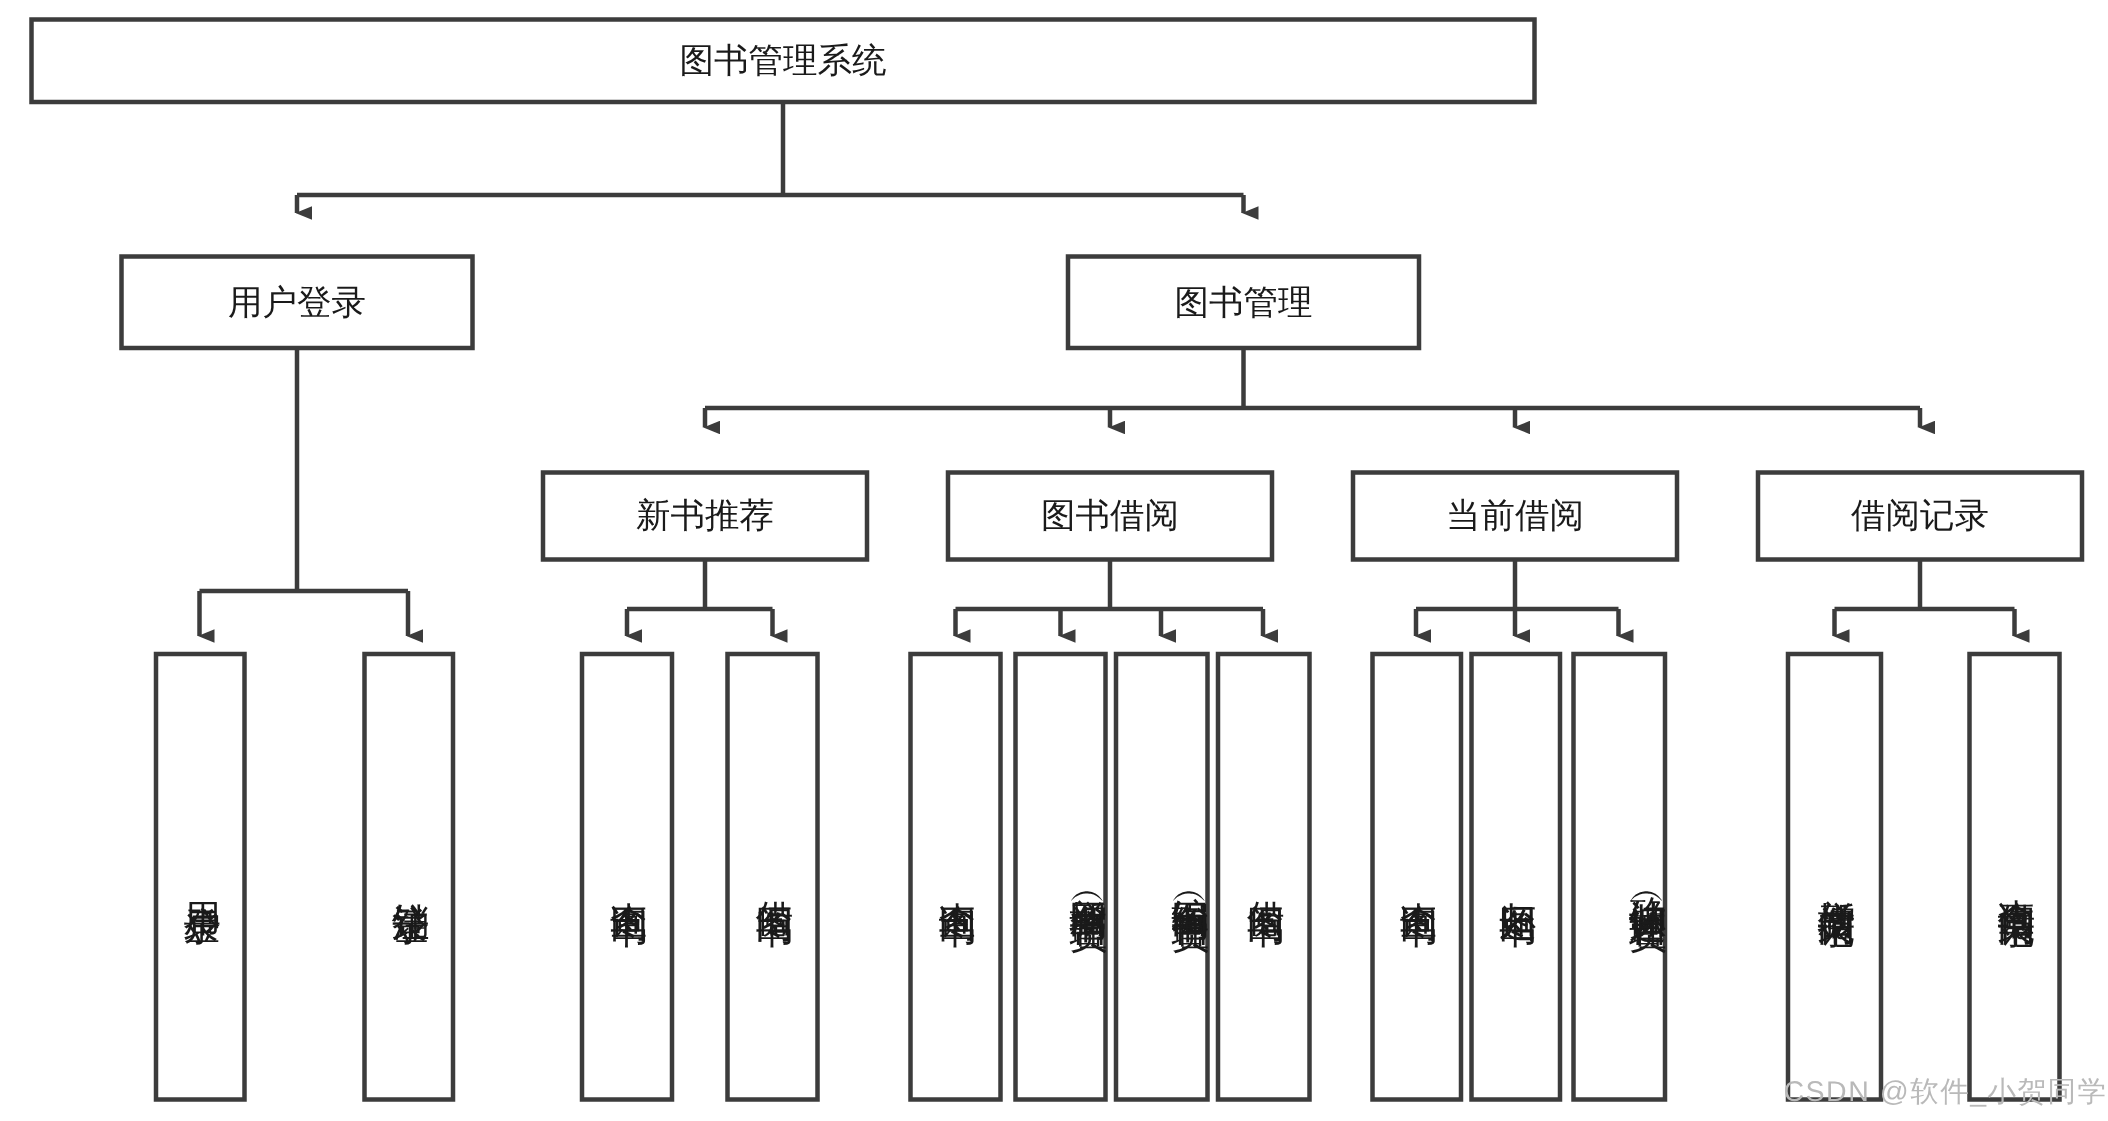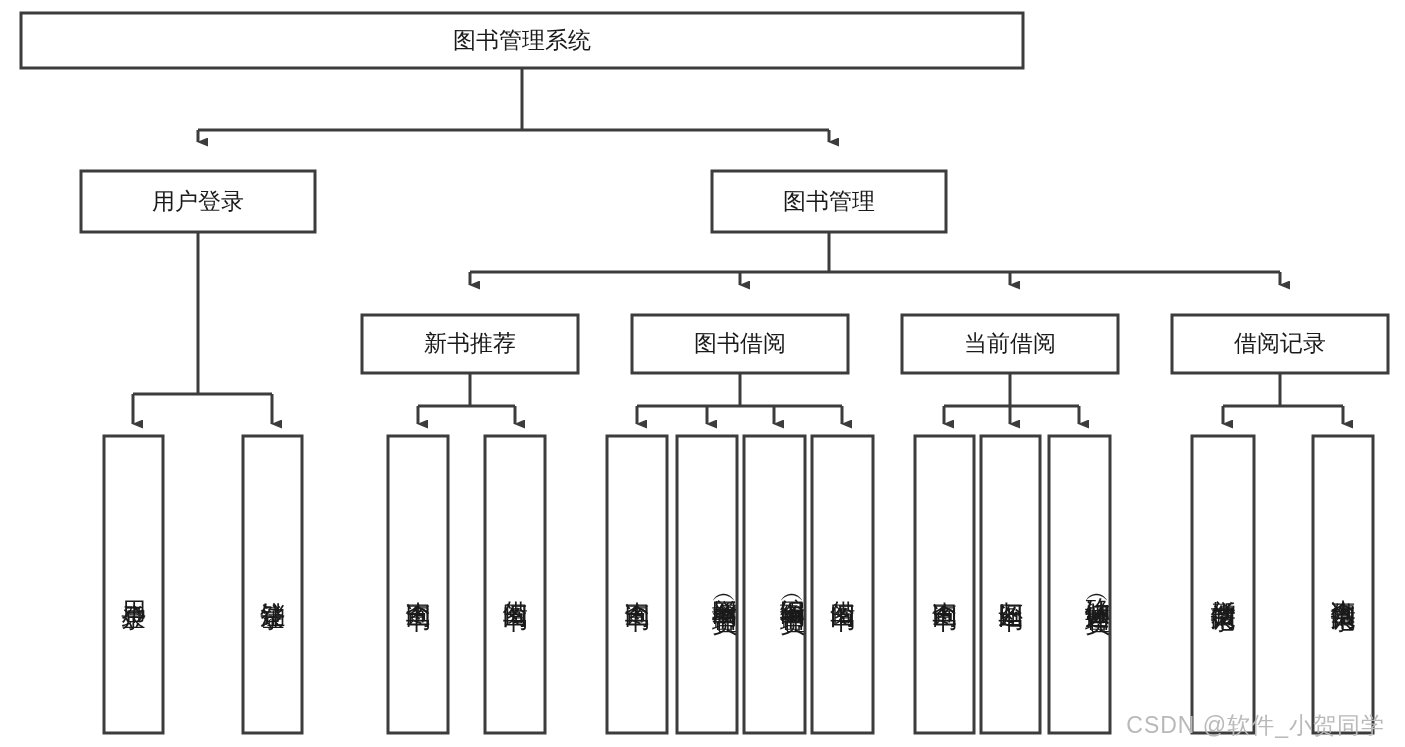--- a/index.html
+++ b/index.html
@@ -65,24 +65,24 @@
   }
   .vlabel.top {
     display: flex;
     align-items: flex-start;
     justify-content: center;
     padding-top: 4px;
     box-sizing: border-box;
   }
   .watermark {
     position: absolute;
-    right: 20px;
+    right: 0;
     bottom: 6px;
     font-family: "Liberation Sans", "DejaVu Sans", sans-serif;
-    font-size: 23px;
+    font-size: 19px;
     color: #b9b9b9;
     letter-spacing: 1px;
     white-space: nowrap;
     user-select: none;
   }
 </style>
 </head>
 <body>
 
 <div id="diagram-root">

